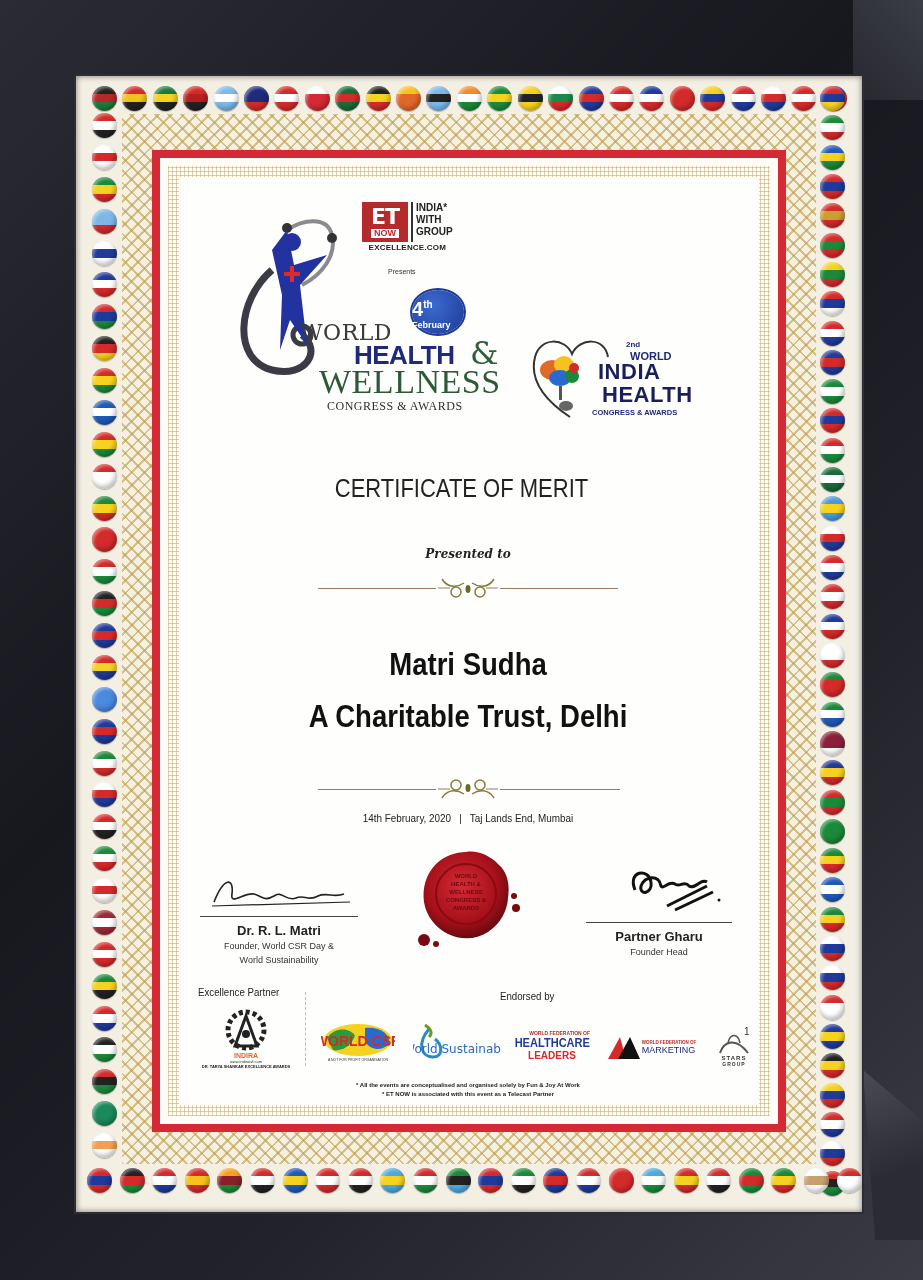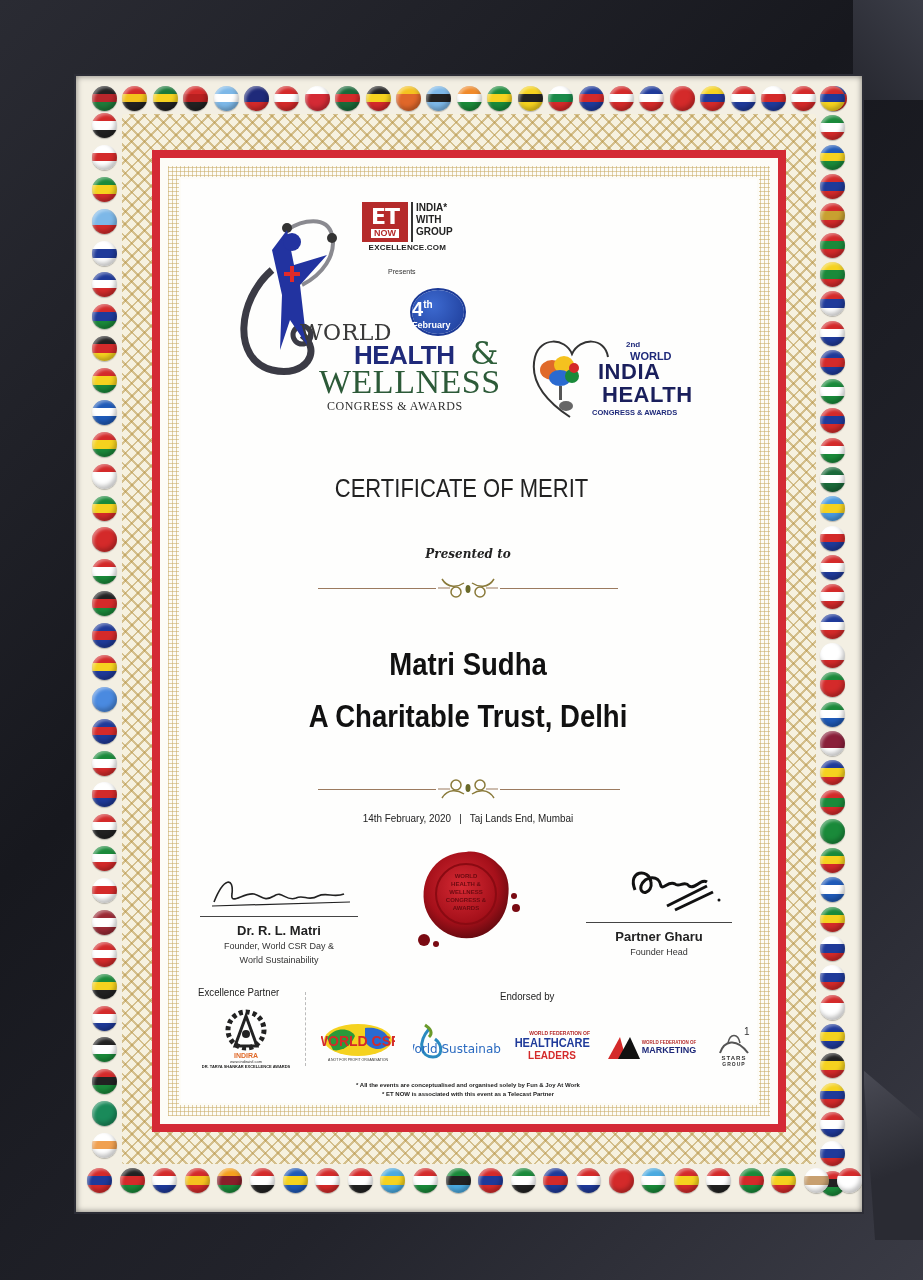--- a/index.html
+++ b/index.html
@@ -456,21 +456,21 @@
   <div style="font-size:10px; font-weight:bold; color:#d42a2a; line-height:11px;">LEADERS</div>
 </div>
 
 <div class="partner-logo" style="left:606px; top:1030px; width:92px; height:34px; flex-direction:row;">
   <svg width="32" height="24" viewBox="0 0 32 24">
     <path d="M0 24 L 12 2 L 18 24 Z" fill="#d42a2a"></path>
     <path d="M10 24 L 22 2 L 32 24 Z" fill="#111"></path>
   </svg>
   <div style="display:flex; flex-direction:column; margin-left:2px;">
     <div style="font-size:4.5px; font-weight:bold; color:#b52b2b;">WORLD FEDERATION OF</div>
-    <div style="font-size:9px; font-weight:bold; color:#1f2a7a;">MARKETING</div>
+    <div style="font-size:9px; font-weight:normal; color:#1f2a7a;">MARKETING</div>
   </div>
 </div>
 
 <div class="partner-logo" style="left:712px; top:1018px; width:44px; height:56px;">
   <svg width="36" height="30" viewBox="0 0 36 30">
     <path d="M4 28 C 8 16, 20 12, 32 28" fill="none" stroke="#555" stroke-width="2"></path>
     <path d="M12 18 C 14 8, 22 8, 24 18" fill="none" stroke="#555" stroke-width="1.5"></path>
     <text x="28" y="10" font-family="Liberation Sans, sans-serif" font-size="10" fill="#333">1</text>
   </svg>
   <div style="font-size:6px; font-weight:bold; color:#333; letter-spacing:1px;">STARS</div>

